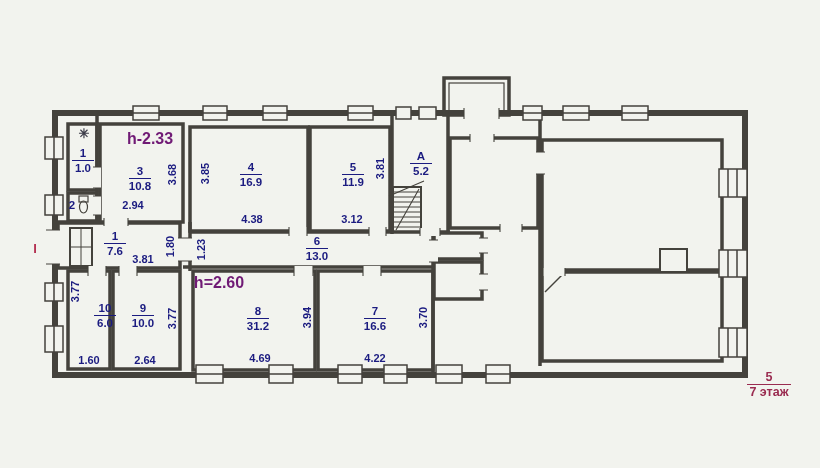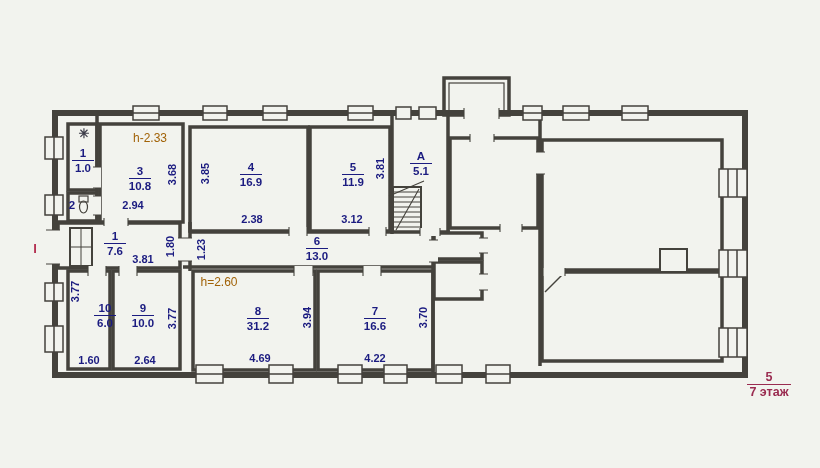--- a/index.html
+++ b/index.html
@@ -16,21 +16,21 @@
   }
   .rlbl .num{display:inline-block;min-width:16px;padding:0 3px;border-bottom:1.6px solid #1b1b80;}
   .rlbl .num.noline{border-bottom:none;padding:0;}
   .rlbl .area{line-height:14px;}
   .dim{
     position:absolute;width:40px;height:13px;text-align:center;
     color:#1b1b80;font-weight:bold;font-size:11px;line-height:13px;
   }
   .dim.v{transform:rotate(-90deg);}
   .note{
-    position:absolute;color:#a16207;font-weight:normal;font-size:12px;
+    position:absolute;color:#701a75;font-weight:bold;font-size:16px;
     width:72px;text-align:center;line-height:13px;
   }
   .entr{
     position:absolute;color:#b43253;font-weight:bold;font-size:13px;
     width:14px;text-align:center;
   }
   .caption{
     position:absolute;left:733px;top:370px;width:72px;text-align:center;
     color:#9a2b50;font-weight:bold;font-size:12.5px;line-height:14px;
   }
@@ -152,32 +152,32 @@
   </g>
 </svg>
 
 <div class="shower">✳</div>
 
 <div class="rlbl" style="left:61px;top:147px"><span class="num">1</span><div class="area">1.0</div></div>
 <div class="rlbl" style="left:58px;top:199px;width:28px"><span class="num noline">2</span></div>
 <div class="rlbl" style="left:118px;top:165px"><span class="num">3</span><div class="area">10.8</div></div>
 <div class="rlbl" style="left:229px;top:161px"><span class="num">4</span><div class="area">16.9</div></div>
 <div class="rlbl" style="left:331px;top:161px"><span class="num">5</span><div class="area">11.9</div></div>
-<div class="rlbl" style="left:399px;top:150px"><span class="num">A</span><div class="area">5.1</div></div>
+<div class="rlbl" style="left:399px;top:150px"><span class="num">A</span><div class="area">5.2</div></div>
 <div class="rlbl" style="left:93px;top:230px"><span class="num">1</span><div class="area">7.6</div></div>
 <div class="rlbl" style="left:295px;top:235px"><span class="num">6</span><div class="area">13.0</div></div>
 <div class="rlbl" style="left:83px;top:302px"><span class="num">10</span><div class="area">6.0</div></div>
 <div class="rlbl" style="left:121px;top:302px"><span class="num">9</span><div class="area">10.0</div></div>
 <div class="rlbl" style="left:236px;top:305px"><span class="num">8</span><div class="area">31.2</div></div>
 <div class="rlbl" style="left:353px;top:305px"><span class="num">7</span><div class="area">16.6</div></div>
 
 <div class="dim h" style="left:113px;top:199px">2.94</div>
 <div class="dim v" style="left:152px;top:168px">3.68</div>
 <div class="dim v" style="left:185px;top:167px">3.85</div>
-<div class="dim h" style="left:232px;top:213px">2.38</div>
+<div class="dim h" style="left:232px;top:213px">4.38</div>
 <div class="dim h" style="left:332px;top:213px">3.12</div>
 <div class="dim v" style="left:360px;top:162px">3.81</div>
 <div class="dim h" style="left:123px;top:253px">3.81</div>
 <div class="dim v" style="left:150px;top:240px">1.80</div>
 <div class="dim v" style="left:181px;top:243px">1.23</div>
 <div class="dim v" style="left:55px;top:285px">3.77</div>
 <div class="dim h" style="left:69px;top:354px">1.60</div>
 <div class="dim h" style="left:125px;top:354px">2.64</div>
 <div class="dim v" style="left:152px;top:312px">3.77</div>
 <div class="dim h" style="left:240px;top:352px">4.69</div>

